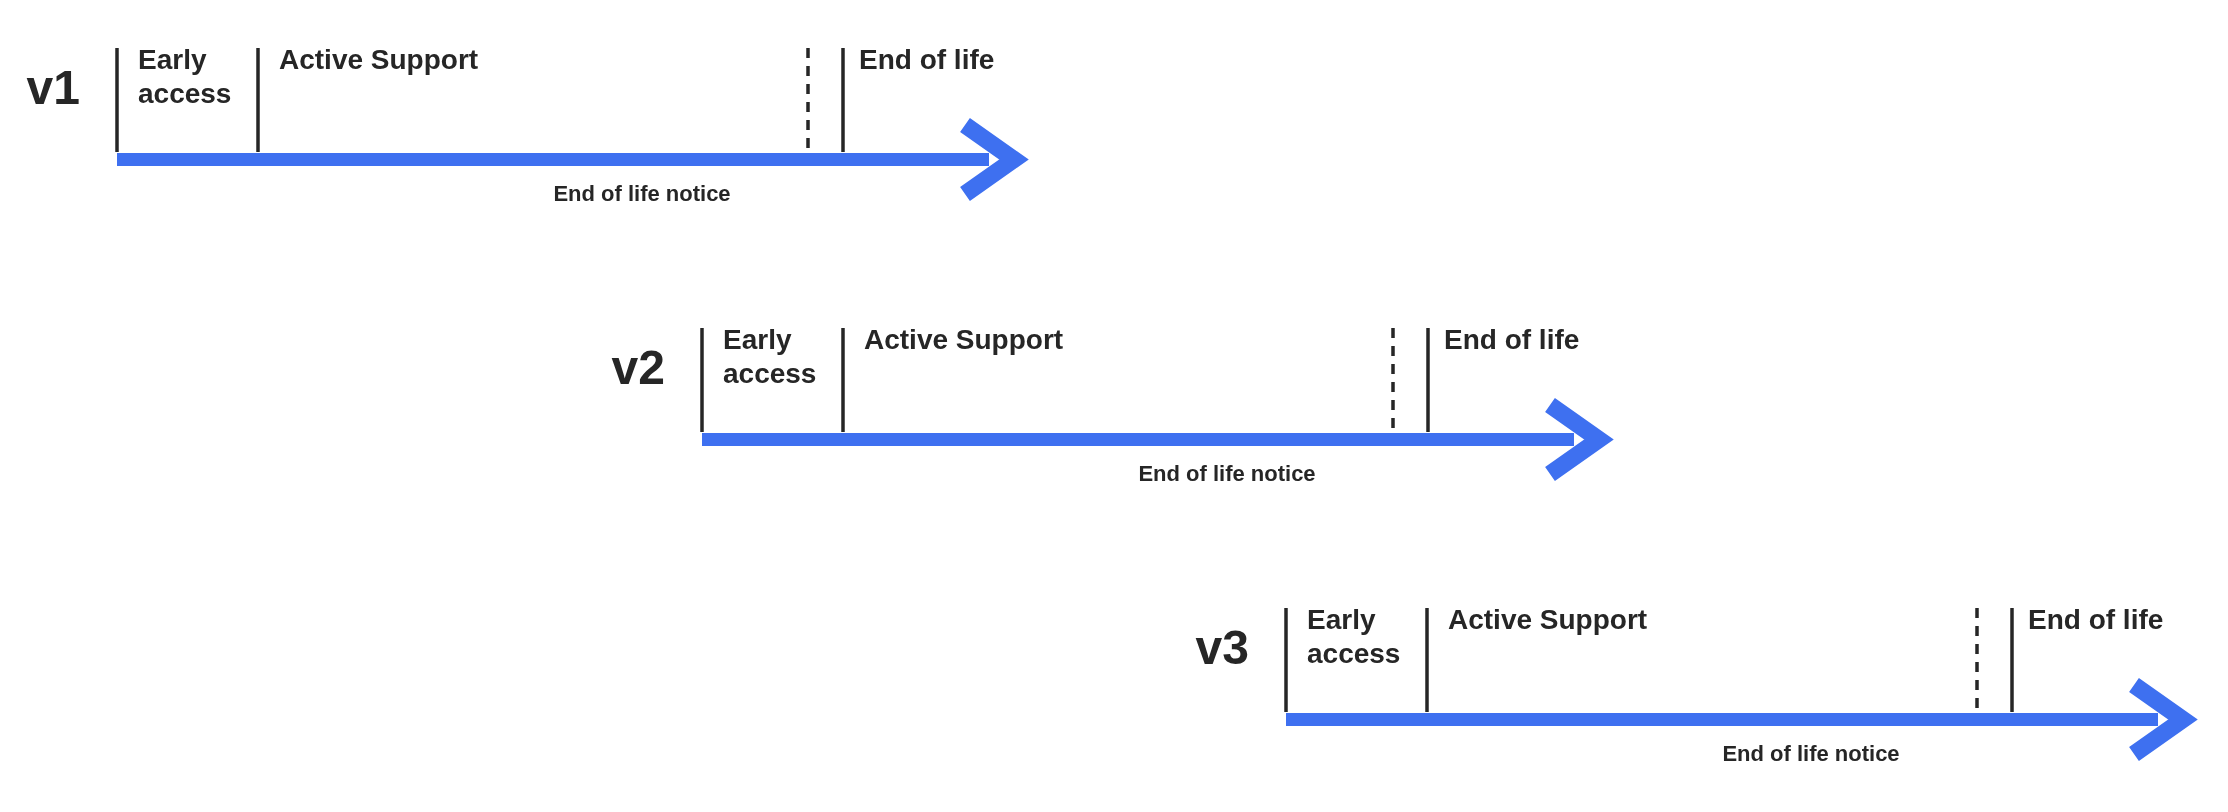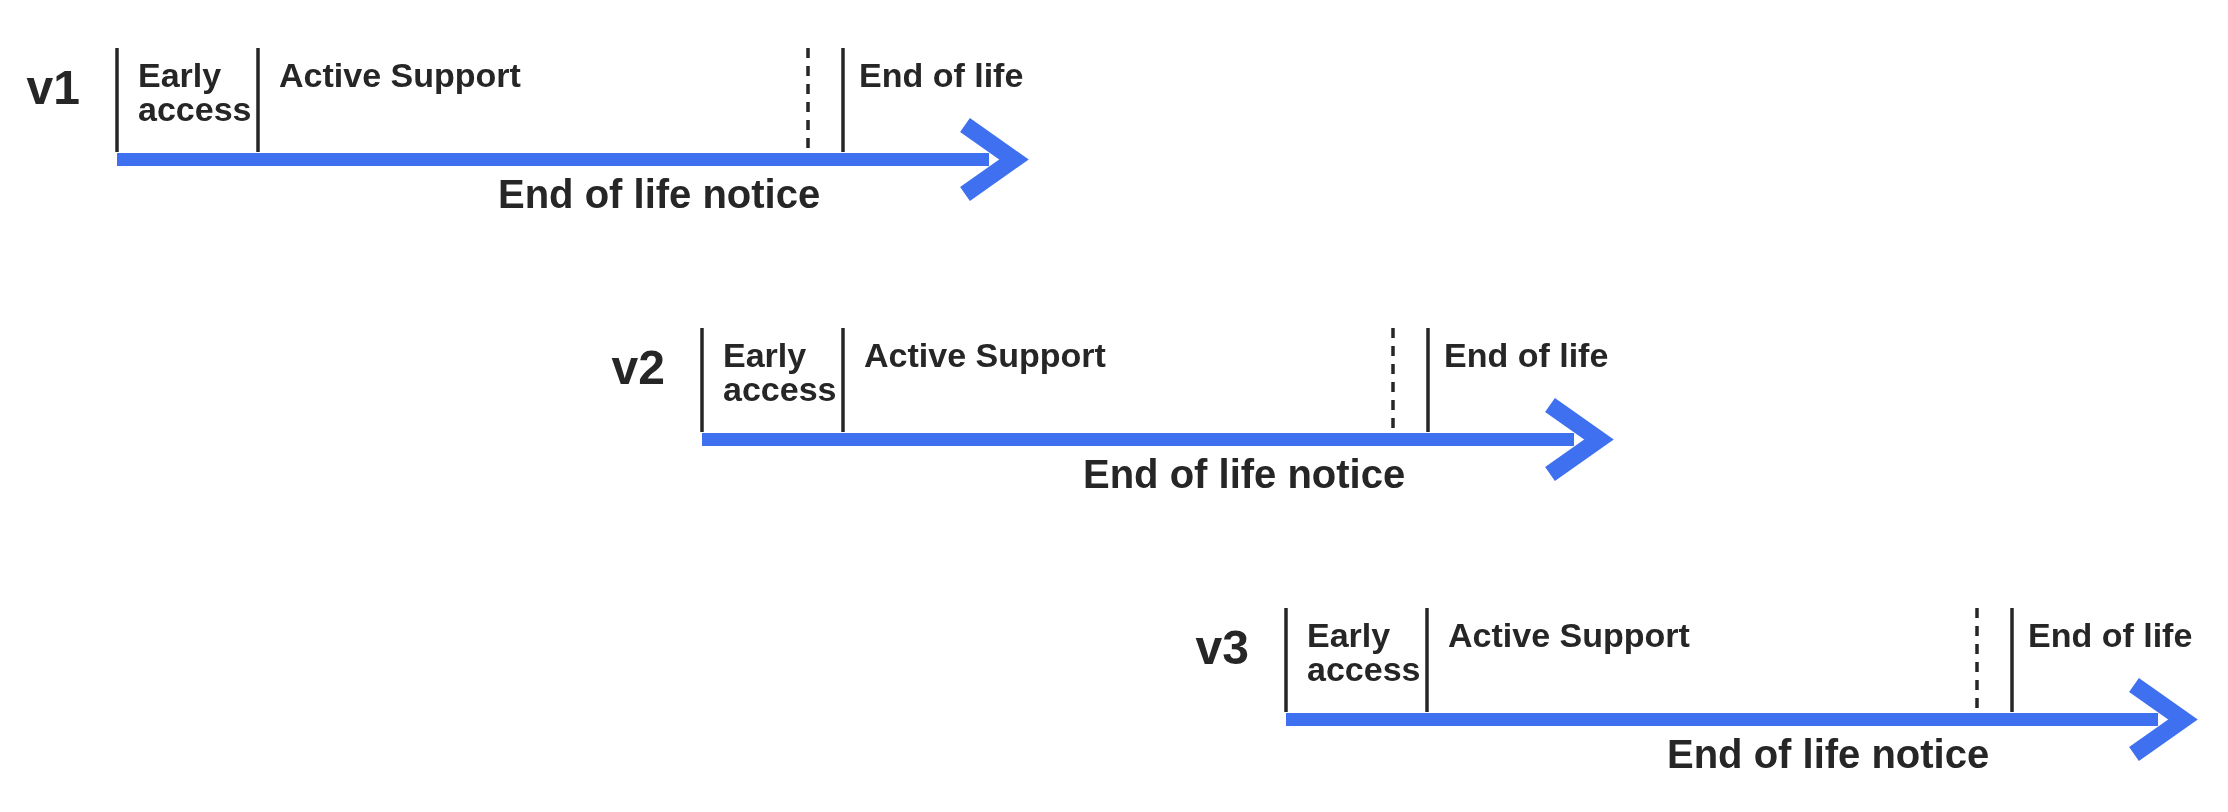--- a/index.html
+++ b/index.html
@@ -54,36 +54,36 @@
     stroke-width: 13;
   }
   .arrow-head {
     stroke: var(--accent, #3E70F0);
     stroke-width: 17;
     fill: none;
     stroke-linejoin: miter;
   }
   .phase-label {
     position: absolute;
-    top: 40px;
-    font-size: 34px;
+    top: 25px;
+    font-size: 28px;
     font-weight: 700;
     line-height: 34px;
     color: var(--ink, #262626);
   }
   .lbl-early  { left: 171px; width: 122px; }
   .lbl-active { left: 312px; white-space: nowrap; }
   .lbl-eol    { left: 892px; white-space: nowrap; }
   .lbl-notice {
     position: absolute;
-    left: 531px;
+    left: 520px;
     width: 310px;
     top: 159px;
-    text-align: left;
-    font-size: 40px;
+    text-align: center;
+    font-size: 22px;
     font-weight: 700;
     line-height: 34px;
     white-space: nowrap;
     color: var(--ink, #262626);
   }
   
   .row-v1 { left: -33px;  top: 18px;  }
   .row-v2 { left: 552px;  top: 298px; }
   .row-v3 { left: 1136px; top: 578px; }
 </style>

